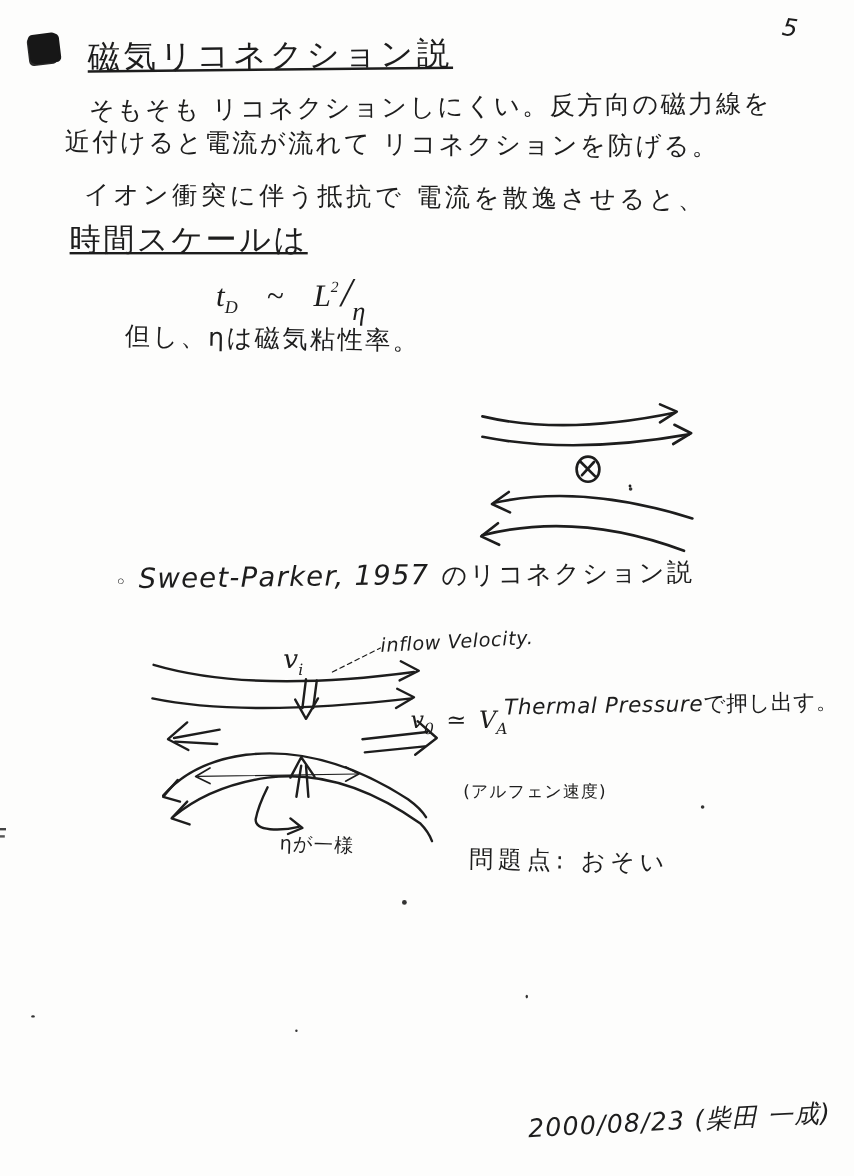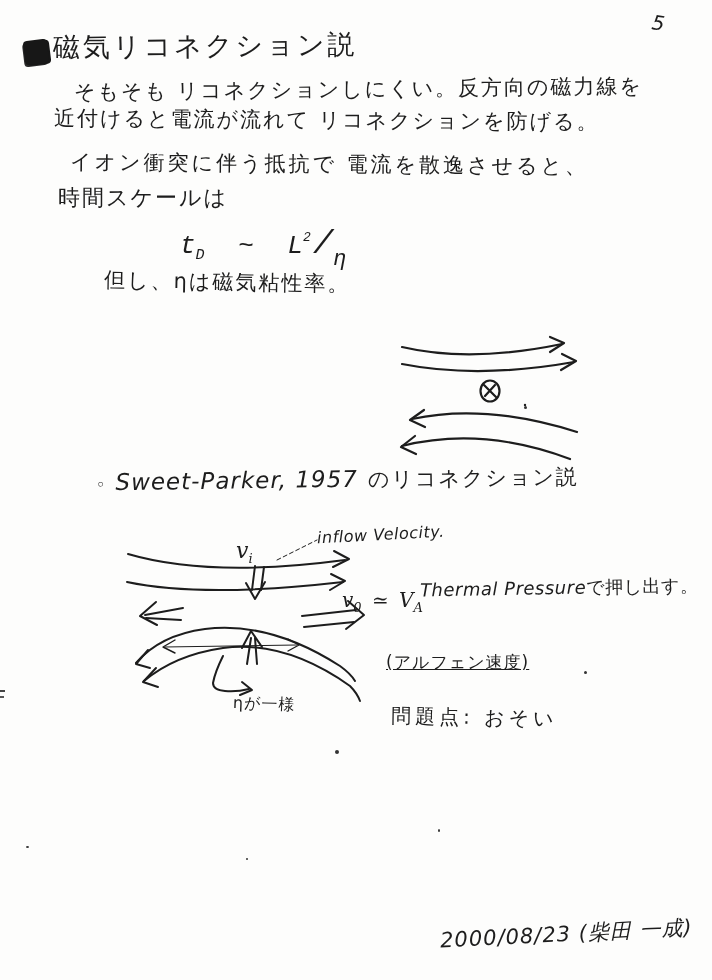--- a/index.html
+++ b/index.html
@@ -5,35 +5,35 @@
   html,body{margin:0;padding:0;background:#e8e8e8;}
   .page{
     position:relative;width:712px;height:980px;margin:0 auto;
     background:#fdfdfc;overflow:hidden;
     font-family:"DejaVu Sans",sans-serif;color:#1d1d1d;
   }
   .t{position:absolute;white-space:nowrap;color:#1d1d1d;line-height:1.1;}
   
   .page-num{left:652px;top:12px;font-size:20px;font-style:italic;transform:rotate(8deg);}
   
-  .title-row{position:absolute;left:24px;top:28px;display:flex;align-items:flex-end;gap:5px;}
+  .title-row{position:absolute;left:24px;top:28px;display:flex;align-items:flex-start;gap:25px;text-decoration:underline;}
   .bullet-square{
     display:inline-block;width:24px;height:24px;background:#171717;
     border-radius:4px;transform:rotate(-7deg);
     box-shadow:2px 1px 0 0 #171717, -1px 2px 0 0 #2a2a2a;
   }
   .title-text{font-size:27px;letter-spacing:3px;transform:rotate(-0.6deg);}
   
   .p1l1{left:74px;top:78px;font-size:21px;letter-spacing:2px;transform:rotate(-0.6deg);}
   .p1l2{left:54px;top:109px;font-size:21px;letter-spacing:2px;transform:rotate(0.4deg);}
   .p2l1{left:70px;top:153px;font-size:21px;letter-spacing:3px;transform:rotate(0.5deg);}
-  .p2l2{left:58px;top:186px;font-size:22px;letter-spacing:2px;}
+  .p2l2{left:58px;top:186px;font-size:26px;letter-spacing:2px;text-decoration:underline;}
   .note-eta{left:104px;top:271px;font-size:21px;letter-spacing:2px;transform:rotate(1deg);}
   
-  .formula{left:180px;top:226px;font-size:26px;font-family:Liberation Mono, monospace;font-style:italic;}
+  .formula{left:180px;top:226px;font-size:26px;font-family:Liberation Serif, serif;font-style:italic;}
   .formula sub{font-size:15px;}
   .formula .rel{margin:0 18px;font-style:normal;}
   .formula .lsup{font-size:13px;vertical-align:12px;}
   .formula .slash{font-size:34px;font-style:italic;margin-left:2px;}
   .formula .den{font-size:22px;vertical-align:-12px;}
   
   .sp-row{position:absolute;left:96px;top:466px;display:flex;align-items:baseline;gap:10px;transform:rotate(-0.8deg);}
   .sp-bullet{font-size:16px;}
   .sp-en{font-size:23px;font-style:italic;letter-spacing:1px;}
   .sp-ja{font-size:21px;letter-spacing:2px;}
@@ -42,21 +42,21 @@
   .diagram2{position:absolute;left:105px;top:520px;}
   svg{display:block;}
   
   .lab-vi{left:236px;top:539px;font-size:22px;font-family:"DejaVu Serif",serif;font-style:italic;}
   .lab-vi sub,.lab-out sub{font-size:13px;}
   .lab-inflow{left:317px;top:526px;font-size:16px;font-style:italic;transform:rotate(-3deg);letter-spacing:0.5px;}
   .lab-thermal{left:420px;top:578px;font-size:18px;transform:rotate(-1deg);letter-spacing:0.5px;}
   .lab-thermal .latin{font-style:italic;}
   .lab-out{left:342px;top:589px;font-size:20px;font-family:"DejaVu Serif",serif;font-style:italic;}
   .lab-out .rel{font-style:normal;margin:0 4px;}
-  .lab-alfven{left:386px;top:653px;font-size:17px;letter-spacing:1px;text-decoration:underline;}
+  .lab-alfven{left:386px;top:653px;font-size:14px;letter-spacing:1px;}
   .lab-eta{left:233px;top:695px;font-size:16px;letter-spacing:1px;transform:rotate(2deg);}
   .lab-problem{left:391px;top:706px;font-size:20px;letter-spacing:4px;transform:rotate(1deg);}
   
   .signature{left:440px;top:923px;font-size:21px;font-style:italic;letter-spacing:1px;transform:rotate(-3deg);}
   
   .speck{position:absolute;background:#333;border-radius:50%;}
   .sp1{left:524px;top:406px;width:3px;height:3px;}
   .sp2{left:584px;top:671px;width:3px;height:3px;}
   .sp3{left:335px;top:750px;width:4px;height:4px;}
   .sp4{left:438px;top:829px;width:2px;height:3px;}

